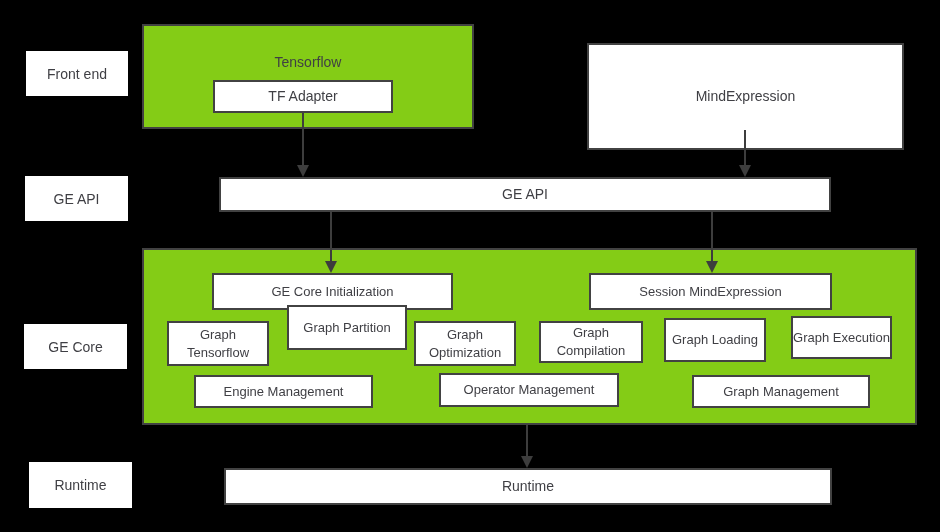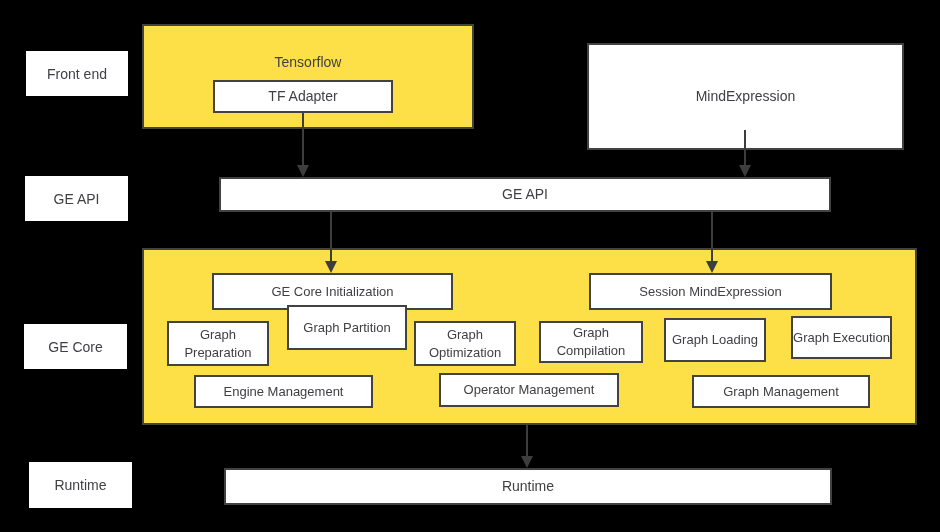--- a/index.html
+++ b/index.html
@@ -35,21 +35,21 @@
     border: none;
     box-sizing: border-box;
     display: flex;
     align-items: center;
     justify-content: center;
     text-align: center;
     font-size: 14px;
   }
   .container-box {
     position: absolute;
-    background: #fde047;
+    background: #84cc16;
     border: 2px solid #424242;
     box-sizing: border-box;
   }
   .frame-label {
     position: absolute;
     left: 0;
     width: 100%;
     text-align: center;
     font-size: 14px;
   }
@@ -111,21 +111,21 @@
   <div class="container-box" style="left:142px; top:248px; width:775px; height:177px;"></div>
 
   <div class="box" style="left:212px; top:273px; width:241px; height:37px;">
     <span>GE Core Initialization</span>
   </div>
   <div class="box" style="left:589px; top:273px; width:243px; height:37px;">
     <span>Session MindExpression</span>
   </div>
 
   <div class="box" style="left:167px; top:321px; width:102px; height:45px;">
-    <span>Graph Preparation</span>
+    <span>Graph Tensorflow</span>
   </div>
   <div class="box" style="left:287px; top:305px; width:120px; height:45px;">
     <span>Graph Partition</span>
   </div>
   <div class="box" style="left:414px; top:321px; width:102px; height:45px;">
     <span>Graph Optimization</span>
   </div>
   <div class="box" style="left:664px; top:318px; width:102px; height:44px;">
     <span>Graph Loading</span>
   </div>

